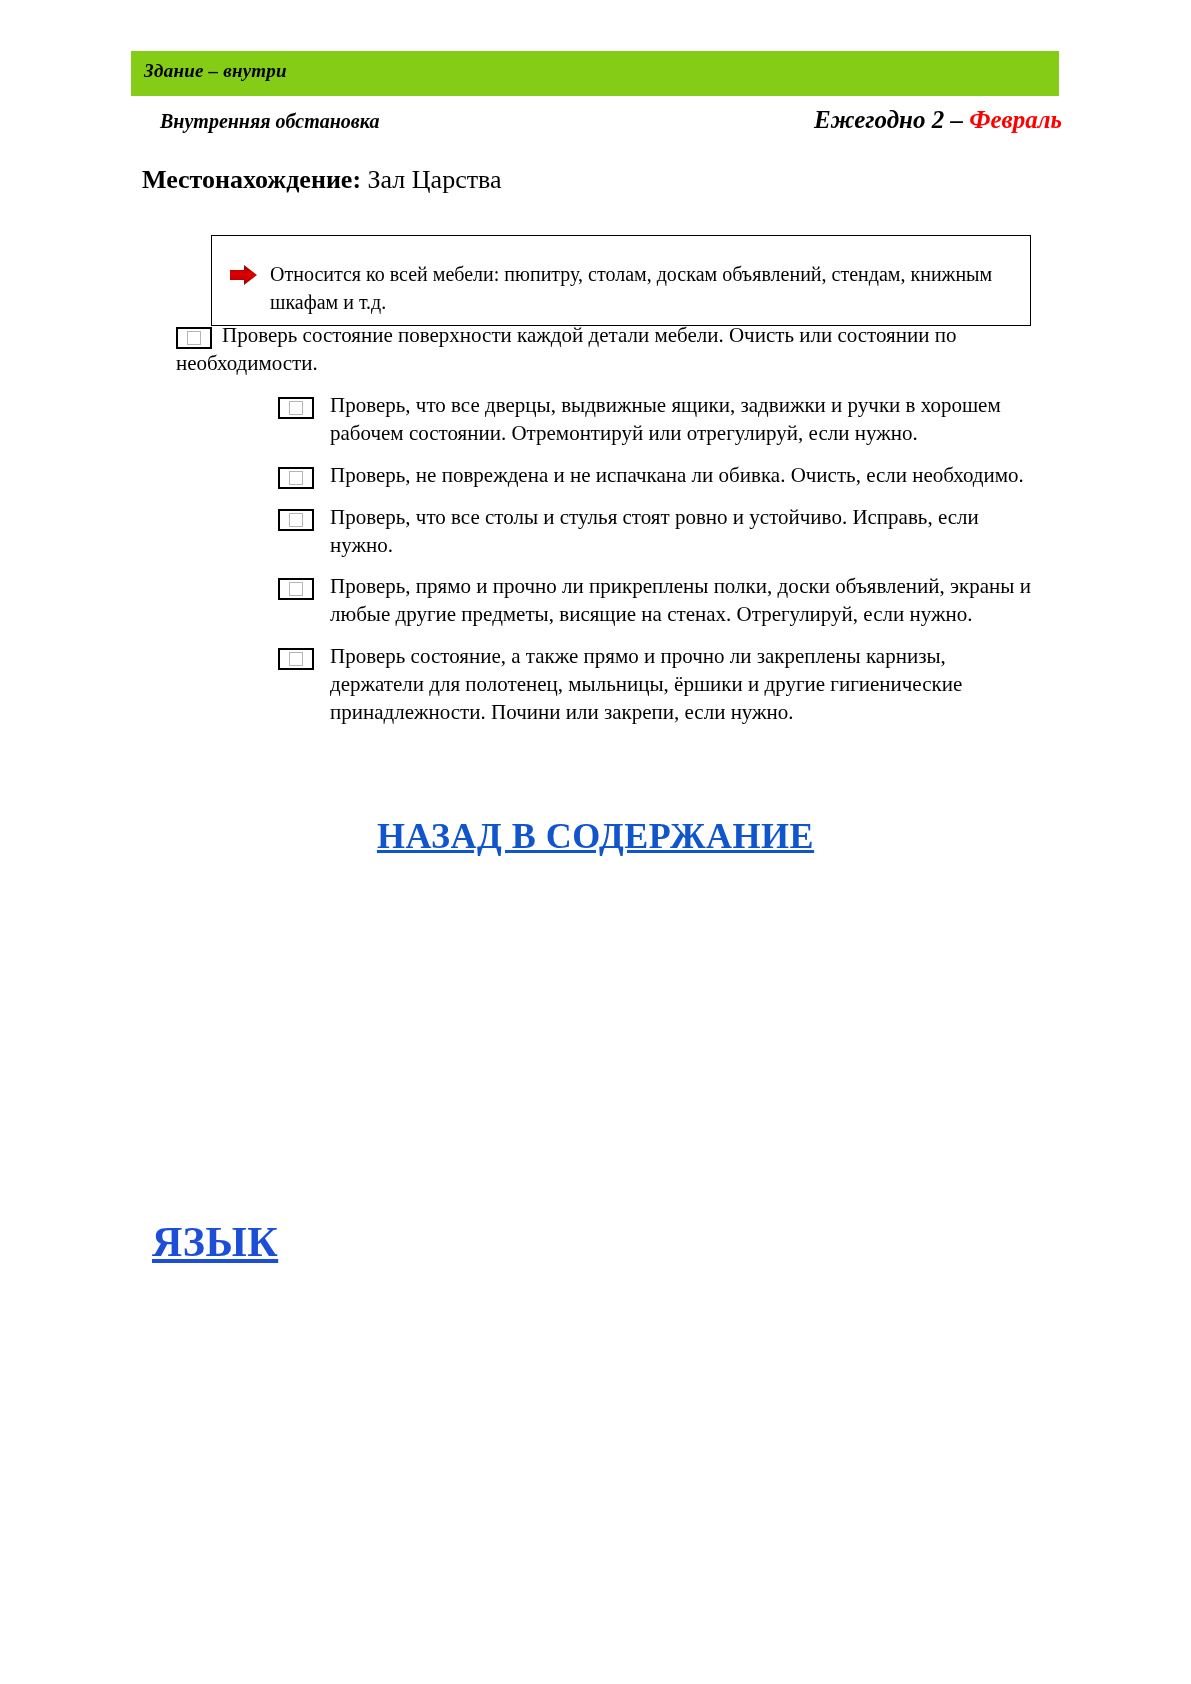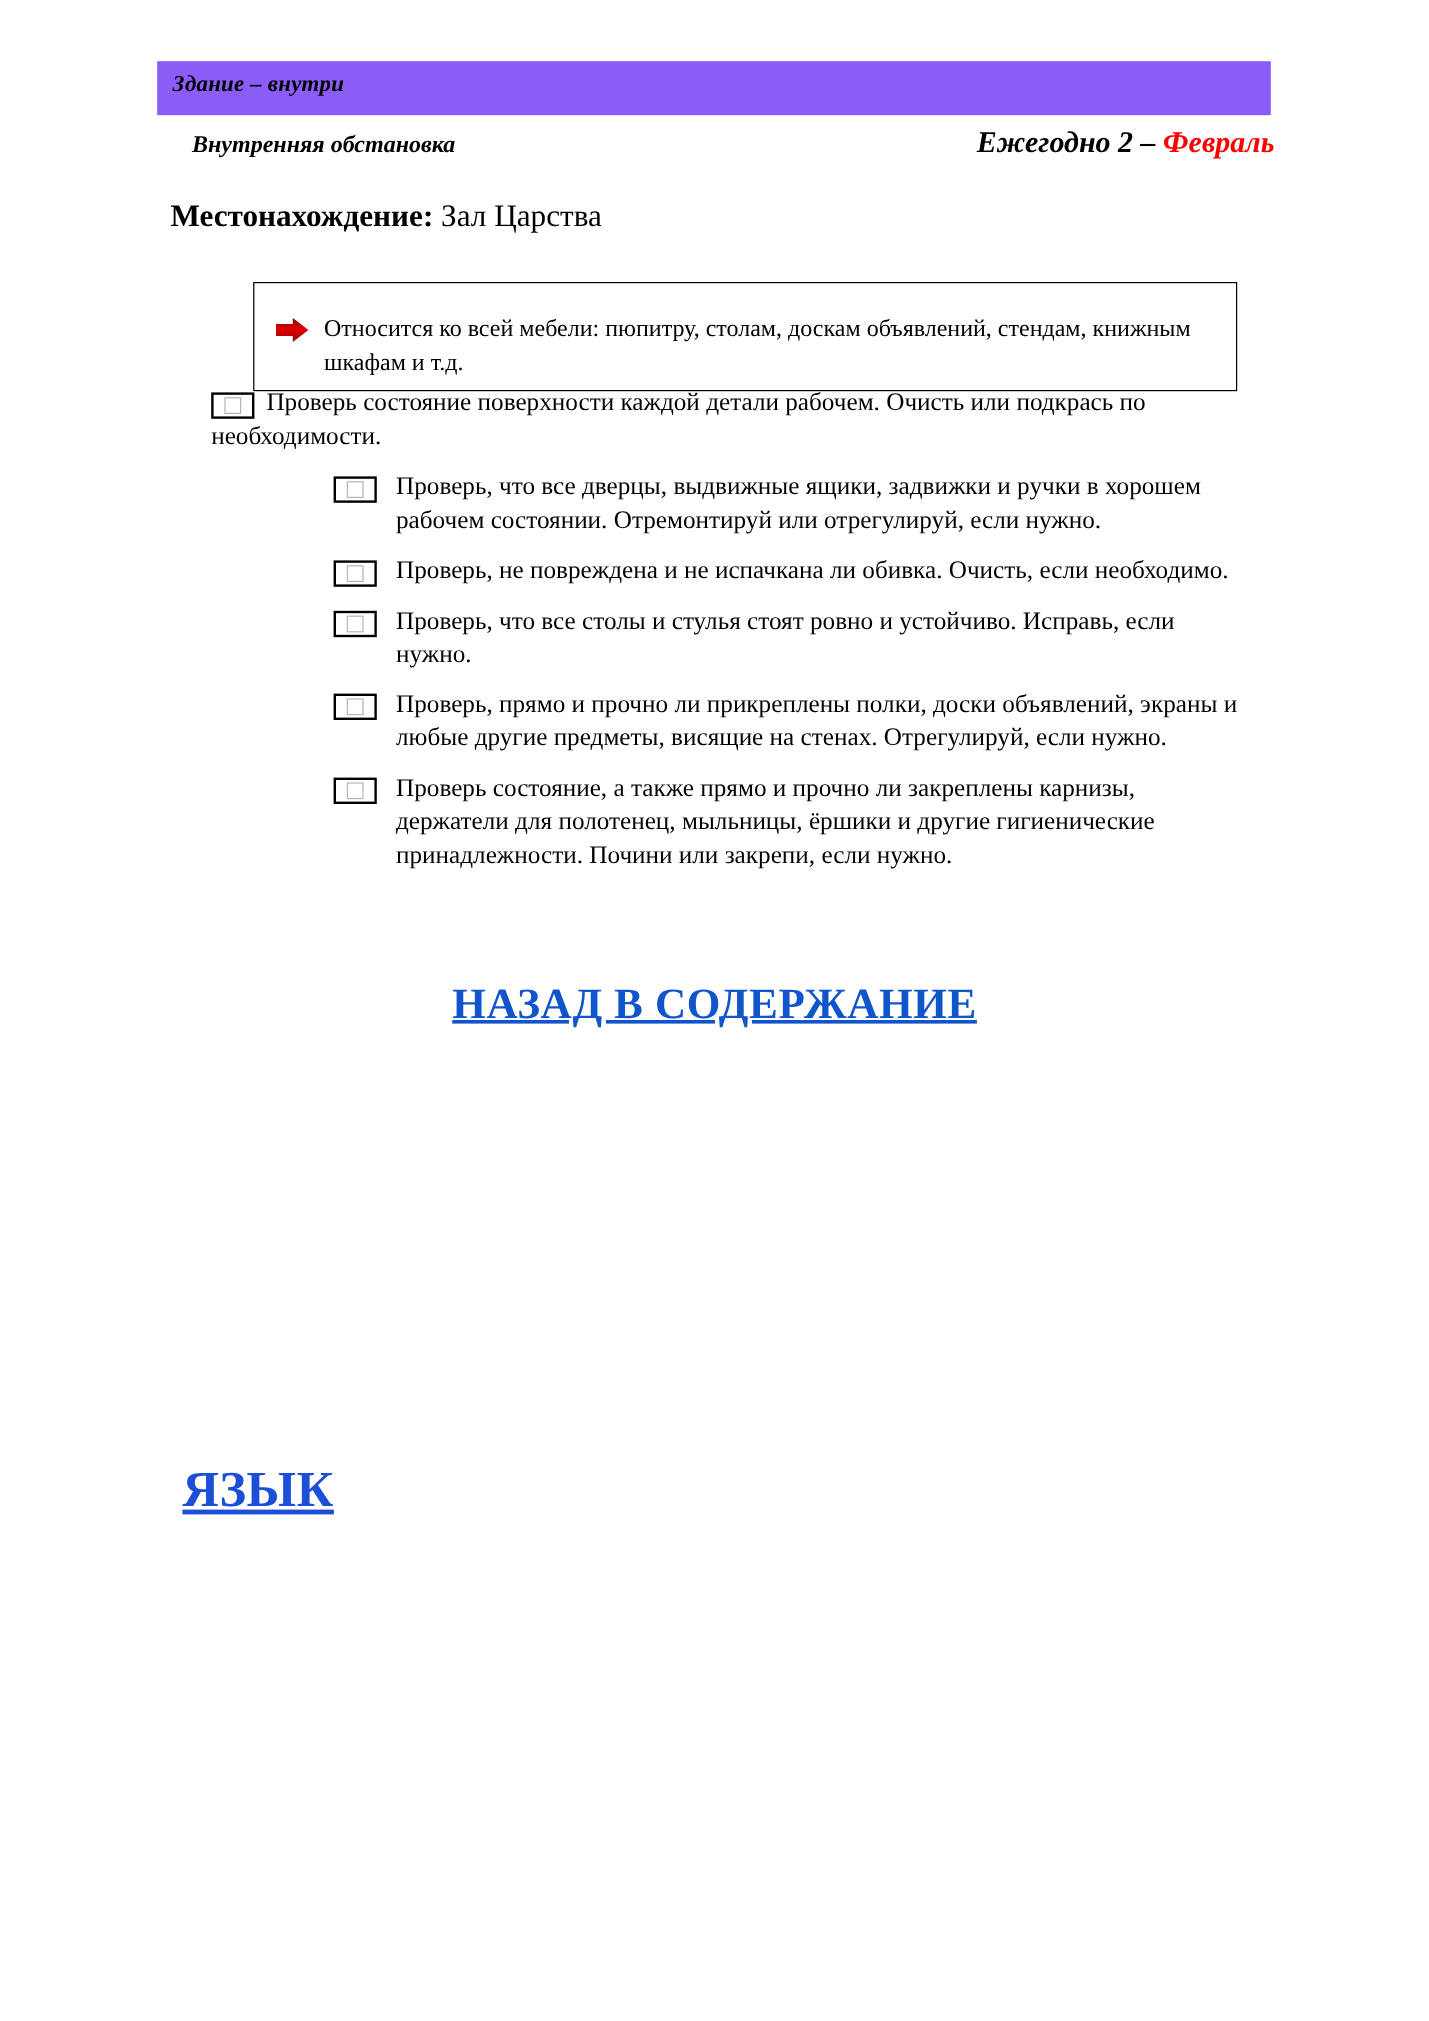--- a/index.html
+++ b/index.html
@@ -23,21 +23,21 @@
     height: 1684px;
   }
 
   
   .header-band {
     position: absolute;
     left: 131px;
     top: 51px;
     width: 928px;
     height: 45px;
-    background: #8b5cf6;
+    background: #84cc16;
   }
   .header-band-text {
     position: absolute;
     left: 13px;
     top: 9px;
     font-family: "Liberation Serif", "DejaVu Serif", serif;
     font-style: italic;
     font-weight: bold;
     font-size: 19px;
     letter-spacing: 0.2px;
@@ -247,21 +247,21 @@
         </svg>
       </span>
       <span class="callout-text">Относится ко всей мебели: пюпитру, столам, доскам объявлений, стендам, книжным шкафам и т.д.</span>
     </div>
   </div>
 
   <div class="checklist">
 
     <div class="item item-first">
       <span class="cb"></span>
-      <span class="item-text">Проверь состояние поверхности каждой детали рабочем. Очисть или подкрась по необходимости.</span>
+      <span class="item-text">Проверь состояние поверхности каждой детали мебели. Очисть или состоянии по необходимости.</span>
     </div>
 
     <div class="item item-l2">
       <span class="cb"></span>
       <span class="item-text">Проверь, что все дверцы, выдвижные ящики, задвижки и ручки в хорошем рабочем состоянии. Отремонтируй или отрегулируй, если нужно.</span>
     </div>
 
     <div class="item item-l2">
       <span class="cb"></span>
       <span class="item-text">Проверь, не повреждена и не испачкана ли обивка. Очисть, если необходимо.</span>

